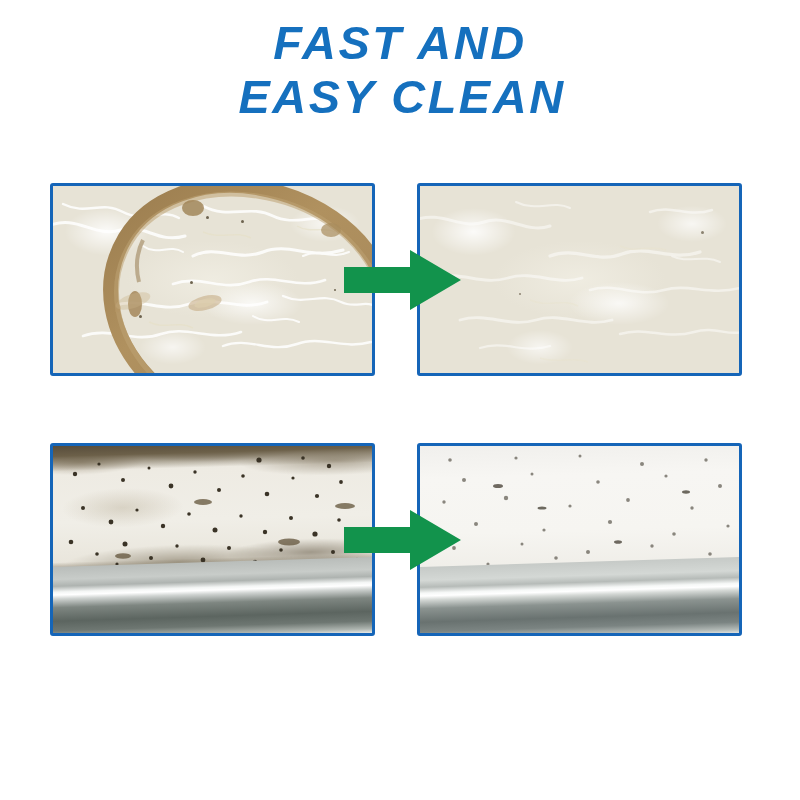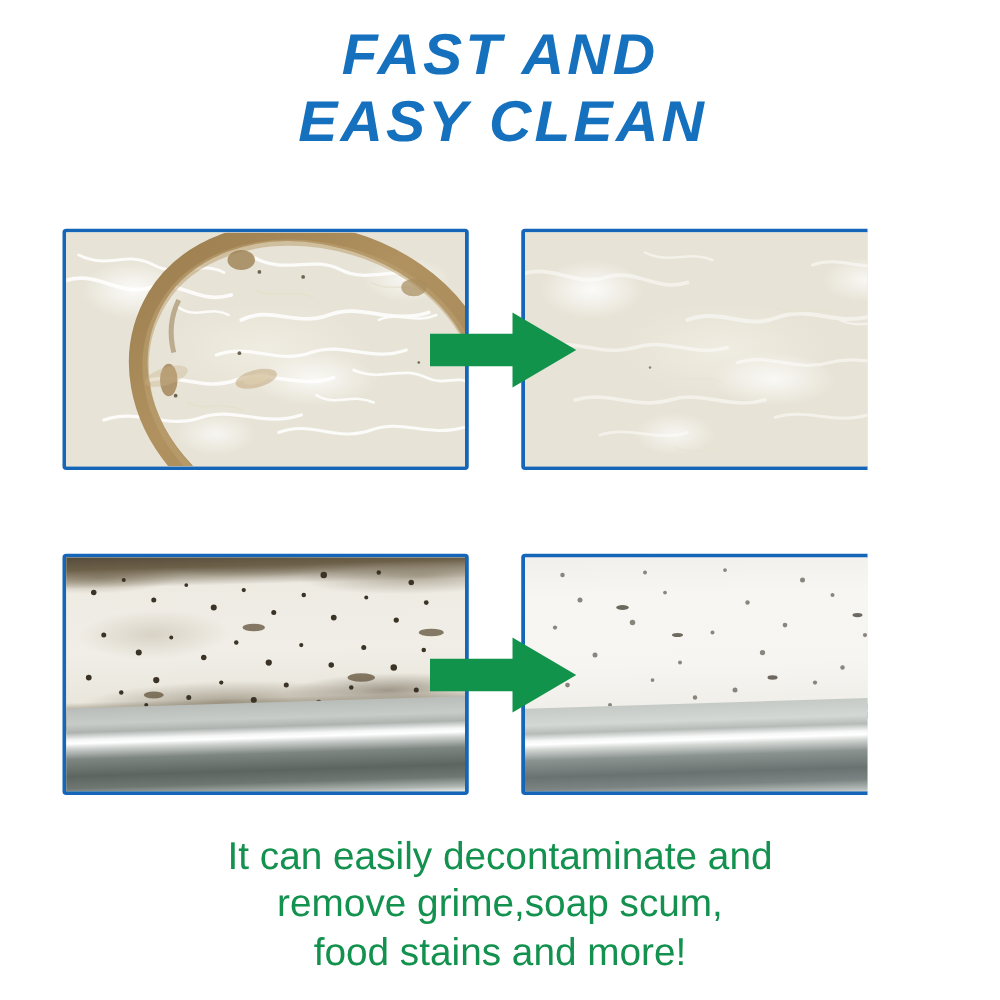--- a/index.html
+++ b/index.html
@@ -3,21 +3,21 @@
 <meta charset="utf-8">
 <title>Fast and Easy Clean</title>
 <style>
   html, body {
     margin: 0;
     padding: 0;
     background: #ffffff;
   }
   #page {
     position: relative;
-    width: 694px;
+    width: 800px;
     height: 800px;
     background: #ffffff;
     overflow: hidden;
     font-family: "Liberation Sans", sans-serif;
   }
 
   
   .headline {
     position: absolute;
     left: 0;
@@ -431,19 +431,14 @@
     <svg viewBox="0 0 118 62" preserveAspectRatio="none">
       <path d="M0,18 L66,18 L66,1 L117,31 L66,61 L66,44 L0,44 Z" fill="#12934c"></path>
     </svg>
   </div>
   <div class="arrow arrow-bottom">
     <svg viewBox="0 0 118 62" preserveAspectRatio="none">
       <path d="M0,18 L66,18 L66,1 L117,31 L66,61 L66,44 L0,44 Z" fill="#12934c"></path>
     </svg>
   </div>
 
-  <div class="caption">
-    <span class="caption-line">It can easily decontaminate and</span>
-    <span class="caption-line">remove grime,soap scum,</span>
-    <span class="caption-line">food stains and more!</span>
-  </div>
 
 </div>
 
 </body></html>

